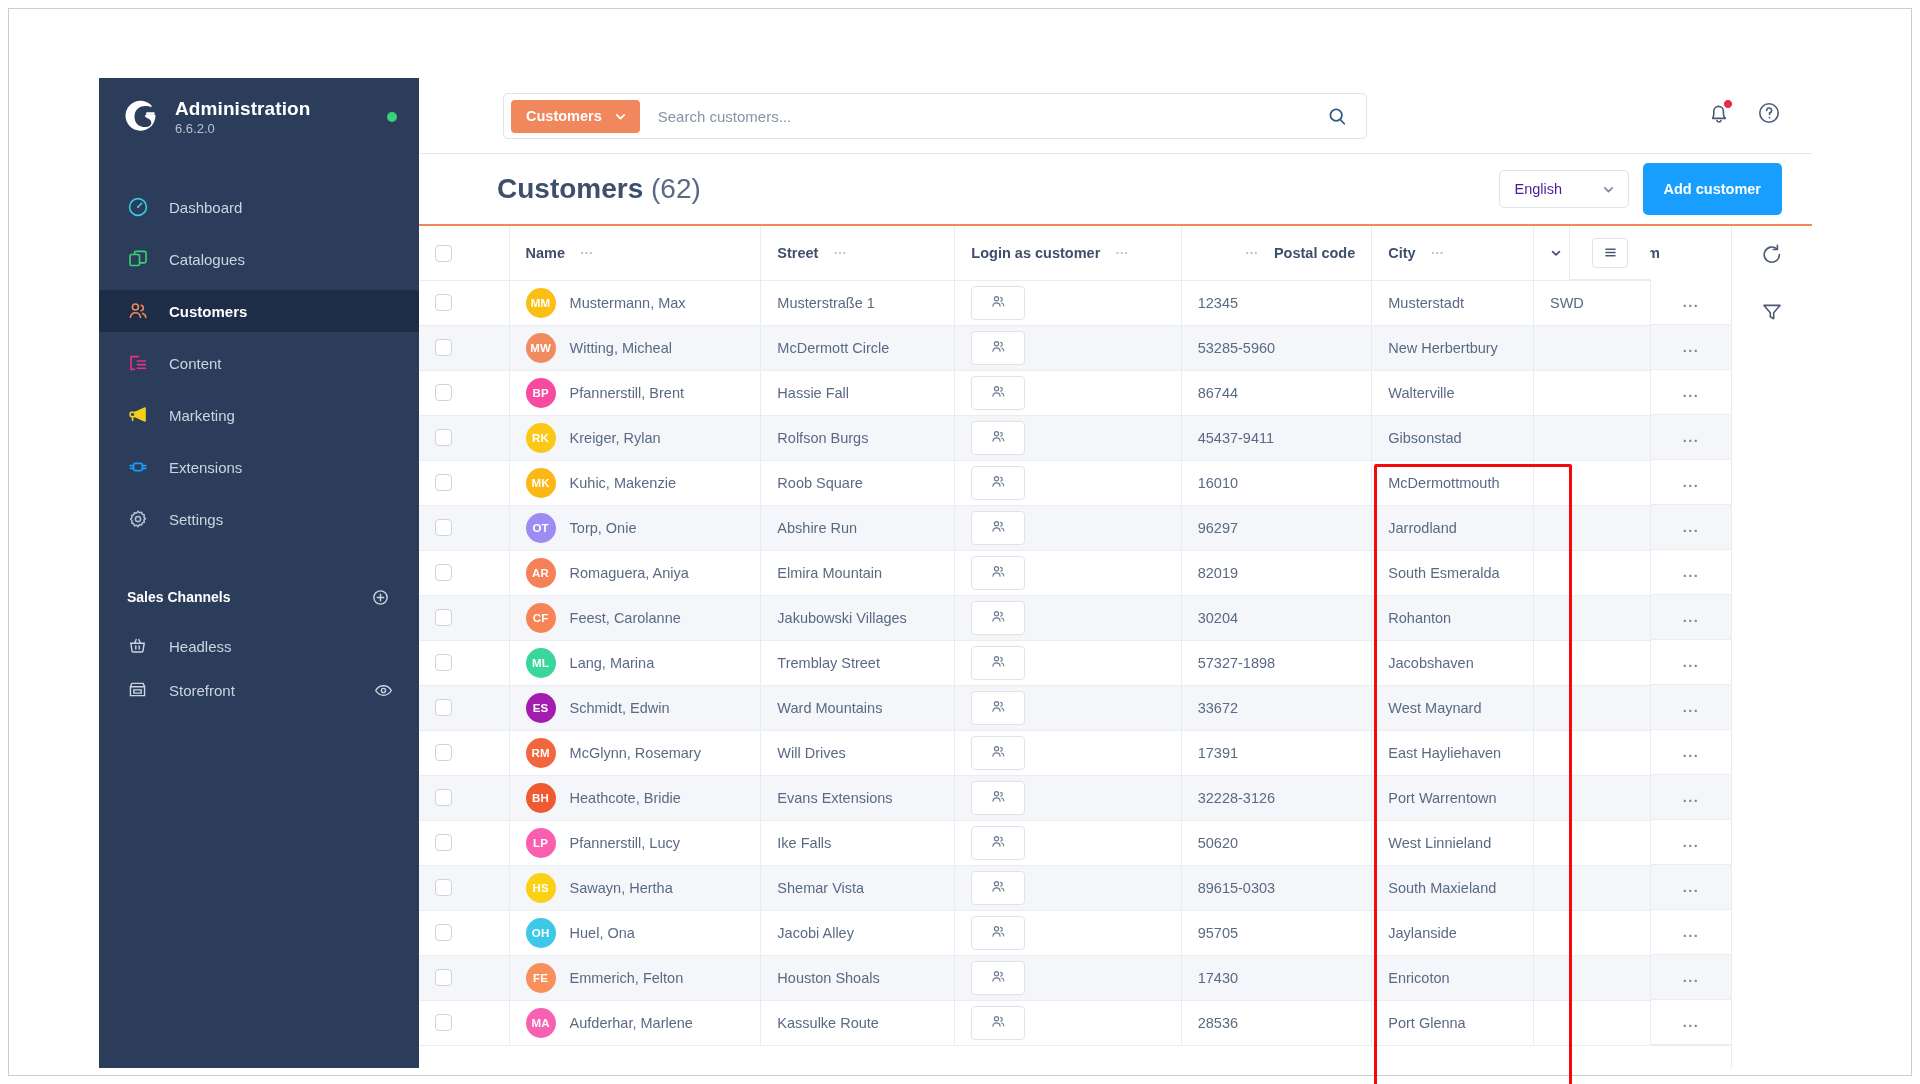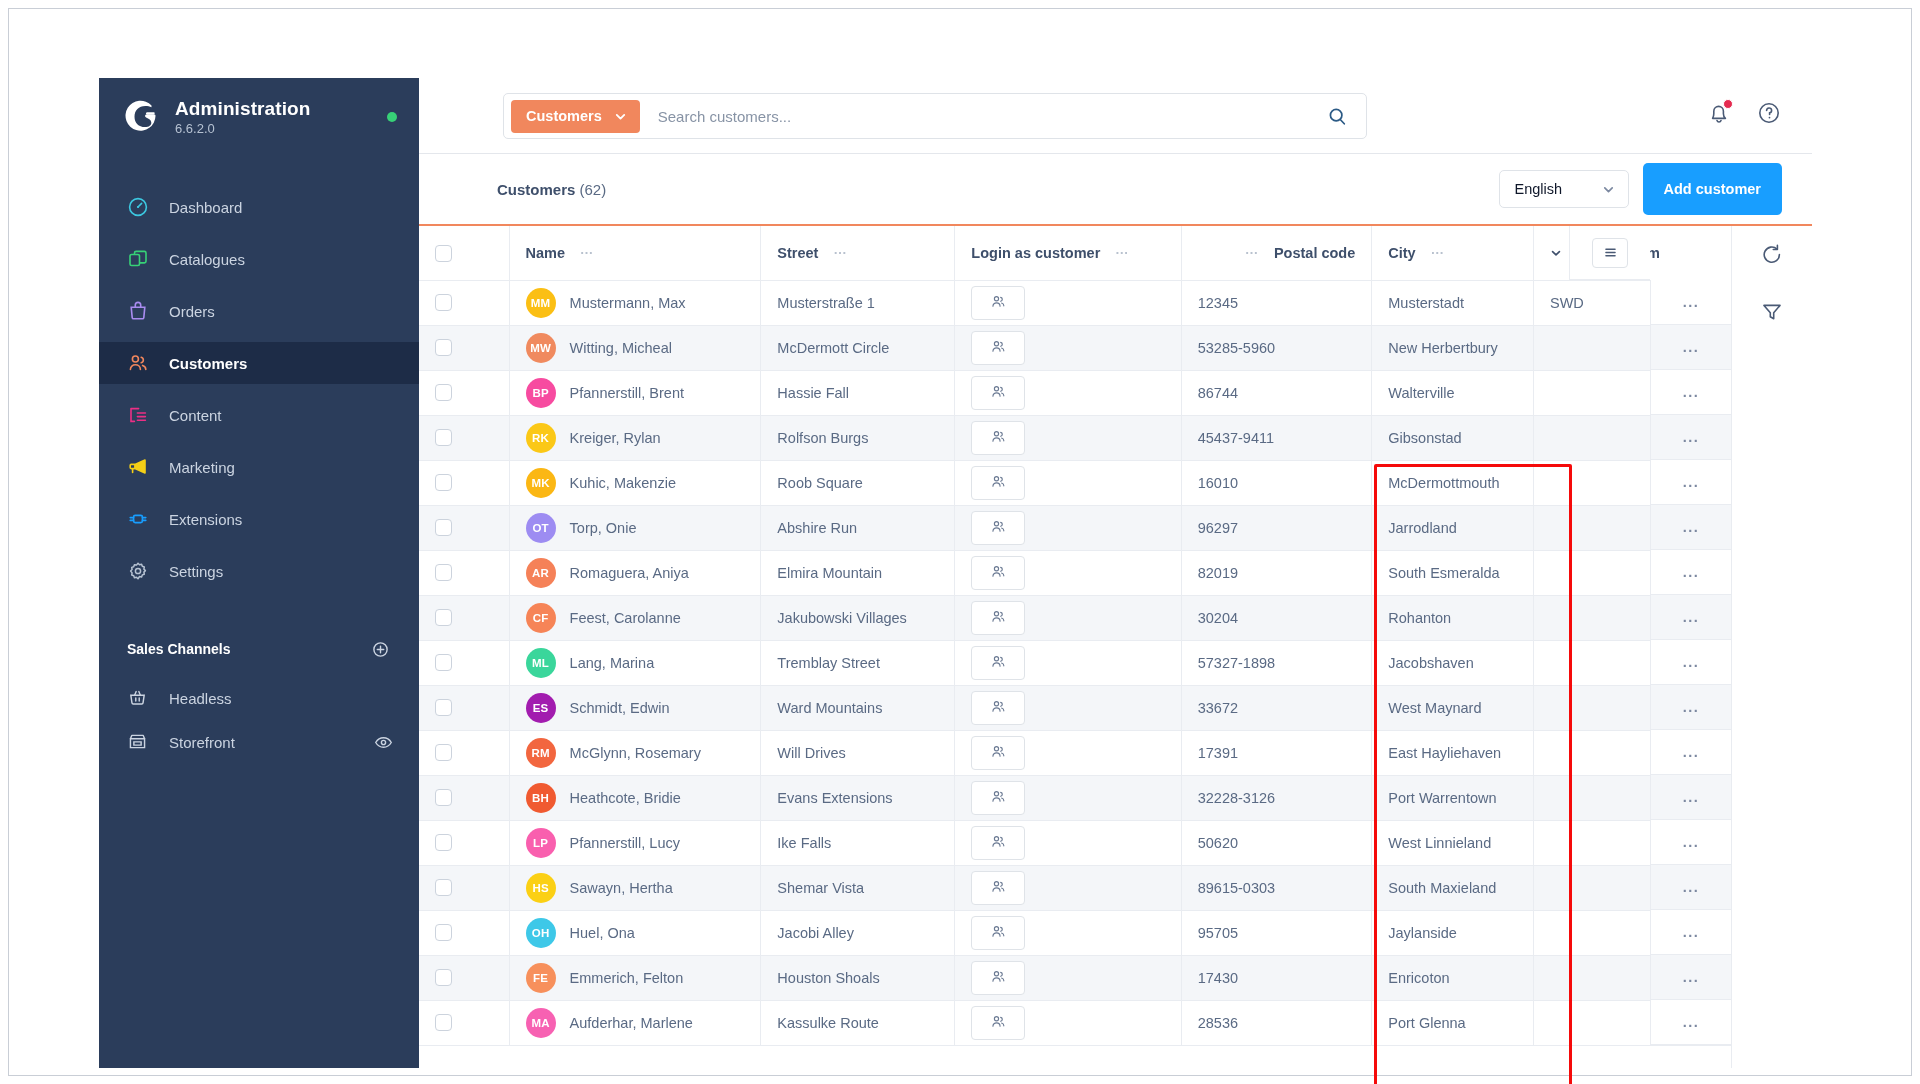--- a/index.html
+++ b/index.html
@@ -101,27 +101,27 @@
     width: 10px; height: 10px; border-radius: 50%;
     background: #e52b50; border: 1.5px solid #fff;
   }
 
   
   .pagehead {
     height: 72px; display: flex; align-items: center;
     padding: 0 30px 0 78px;
     border-bottom: 2px solid #f1875d;
   }
-  .page-title { font-size: 15px; font-weight: bold; color: #3e4f6b; text-align: center; }
+  .page-title { font-size: 28px; font-weight: bold; color: #3e4f6b; text-align: center; }
   .page-count { font-weight: normal; color: #5a6a84; }
   .head-right { margin-left: auto; display: flex; align-items: center; gap: 14px; }
   .lang-select {
     width: 130px; height: 38px; border: 1px solid #dfe3e8; border-radius: 5px;
     display: flex; align-items: center; justify-content: space-between;
-    padding: 0 13px 0 15px; font-size: 14.5px; color: #0f172a;
+    padding: 0 13px 0 15px; font-size: 14.5px; color: #4c1d95;
     background: #fff; cursor: pointer; text-align: center;
   }
   .btn-primary {
     height: 52px; padding: 0 21px;
     background: #189eff; color: #fff; border: 0; border-radius: 5px;
     font-size: 14.5px; font-weight: bold; cursor: pointer;
     font-family: inherit;
   }
 
   
@@ -238,29 +238,20 @@
       <div class="nav-item">
         <span class="nav-icon">
           <svg class="ico" viewBox="0 0 22 22" width="22" height="22" fill="none" stroke="#37d177" stroke-width="1.6">
             <rect x="3" y="6.5" width="9.5" height="11" rx="1.6"></rect>
               <path d="M7.5 6.5V5a1.6 1.6 0 0 1 1.6-1.6h8.3A1.6 1.6 0 0 1 19 5v8.3a1.6 1.6 0 0 1-1.6 1.6H13"></path>
           </svg>
         </span>
         <span class="nav-label">Catalogues</span>
       </div>
 
-      <div class="nav-item">
-        <span class="nav-icon">
-          <svg class="ico" viewBox="0 0 22 22" width="22" height="22" fill="none" stroke="#a98cf0" stroke-width="1.6">
-            <path d="M4.2 7.2h13.6l-1 10.4a1.4 1.4 0 0 1-1.4 1.2H6.6a1.4 1.4 0 0 1-1.4-1.2z"></path>
-            <path d="M8.3 7.2V5.1a2.7 2.7 0 0 1 5.4 0v2.1" stroke-linecap="round"></path>
-          </svg>
-        </span>
-        <span class="nav-label">Orders</span>
-      </div>
 
       <div class="nav-item active">
         <span class="nav-icon">
           <svg class="ico" viewBox="0 0 22 22" width="22" height="22" fill="none" stroke="#f1875d" stroke-width="1.6">
             <circle cx="8.4" cy="7" r="3"></circle>
               <path d="M3.4 17.4c0-2.8 2.2-4.6 5-4.6s5 1.8 5 4.6" stroke-linecap="round"></path>
             <path d="M14.2 5.2a2.9 2.9 0 0 1 0 5.6M15.6 13.4c2 .6 3.2 2.1 3.2 4" stroke-linecap="round"></path>
           </svg>
         </span>
         <span class="nav-label">Customers</span>

